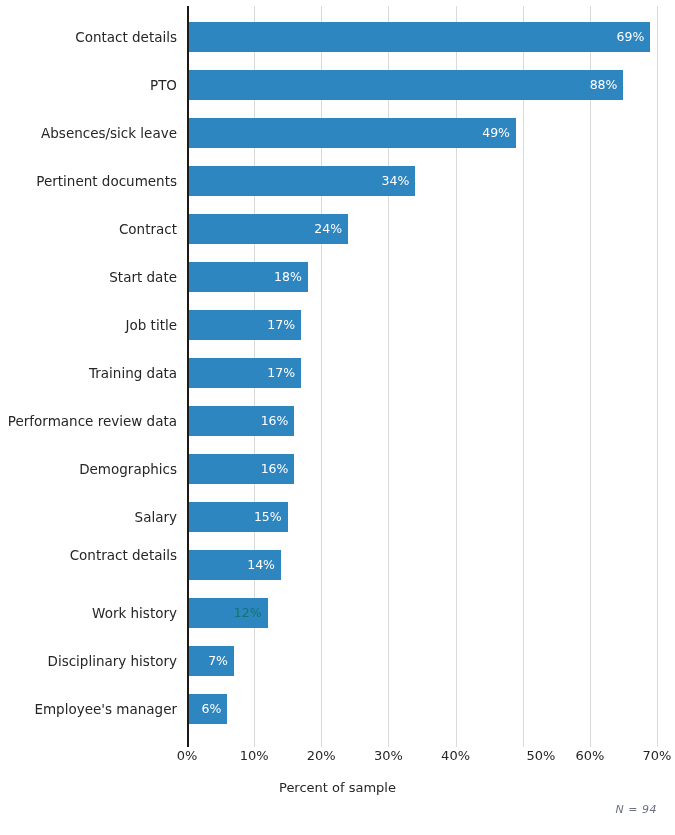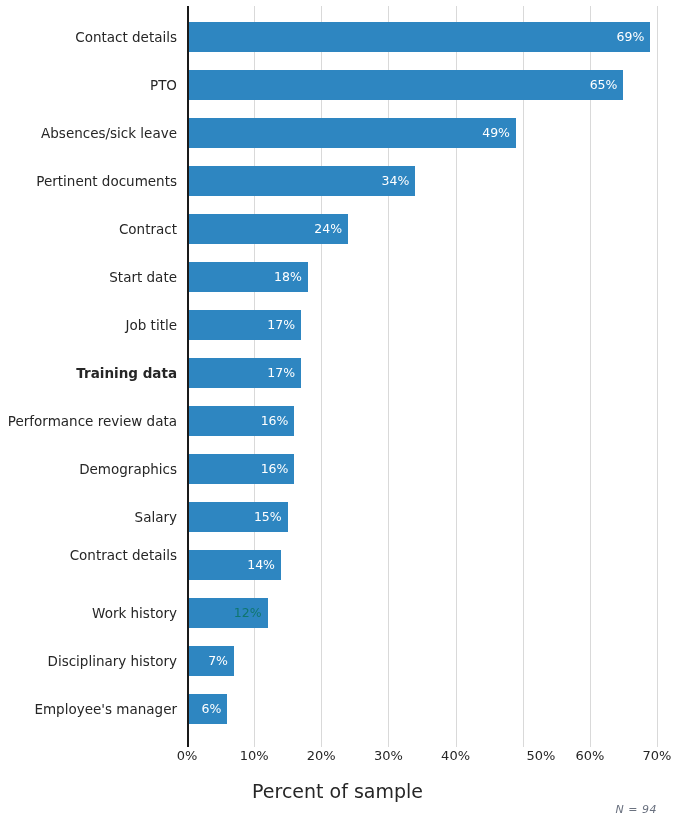--- a/index.html
+++ b/index.html
@@ -99,21 +99,21 @@
     background: #d9d9d9;
   }
   .xtick-mark.zero { background: #1a1a1a; }
 
   #x-axis-title {
     position: absolute;
     top: 780px;
     left: 0;
     width: 675px;
     text-align: center;
-    font-size: 19px;
+    font-size: 13px;
     color: #262626;
   }
   #sample-note {
     position: absolute;
     top: 803px;
     right: 18px;
     font-size: 11px;
     font-style: italic;
     color: #6b7280;
     letter-spacing: 0.5px;
@@ -135,21 +135,21 @@
         <div class="gridline" style="left: 402.857px;"></div>
         <div class="gridline" style="left: 470px;"></div>
       </div>
     <div id="bars">
         <div class="bar-row" style="top: 16px;">
           <div class="bar" style="width: 463.286px; background: rgb(46, 134, 193);"></div>
           <div class="bar-value" style="left: 423.286px; width: 34px; text-align: right; color: rgb(255, 255, 255);">69%</div>
         </div>
         <div class="bar-row" style="top: 64px;">
           <div class="bar" style="width: 436.429px; background: rgb(46, 134, 193);"></div>
-          <div class="bar-value" style="left: 396.429px; width: 34px; text-align: right; color: rgb(255, 255, 255);">65%</div>
+          <div class="bar-value" style="left: 396.429px; width: 34px; text-align: right; color: rgb(255, 255, 255);">88%</div>
         </div>
         <div class="bar-row" style="top: 112px;">
           <div class="bar" style="width: 329px; background: rgb(46, 134, 193);"></div>
           <div class="bar-value" style="left: 289px; width: 34px; text-align: right; color: rgb(255, 255, 255);">49%</div>
         </div>
         <div class="bar-row" style="top: 160px;">
           <div class="bar" style="width: 228.286px; background: rgb(46, 134, 193);"></div>
           <div class="bar-value" style="left: 188.286px; width: 34px; text-align: right; color: rgb(255, 255, 255);">34%</div>
         </div>
         <div class="bar-row" style="top: 208px;">
@@ -200,21 +200,21 @@
   </div>
 
   <div id="cat-labels">
       <div class="cat-label" style="top: 22px;">Contact details</div>
       <div class="cat-label" style="top: 70px;">PTO</div>
       <div class="cat-label" style="top: 118px;">Absences/sick leave</div>
       <div class="cat-label" style="top: 166px;">Pertinent documents</div>
       <div class="cat-label" style="top: 214px;">Contract</div>
       <div class="cat-label" style="top: 262px;">Start date</div>
       <div class="cat-label" style="top: 310px;">Job title</div>
-      <div class="cat-label" style="top: 358px; font-weight: bold;">Training data</div>
+      <div class="cat-label" style="top: 358px;">Training data</div>
       <div class="cat-label" style="top: 406px;">Performance review data</div>
       <div class="cat-label" style="top: 454px;">Demographics</div>
       <div class="cat-label" style="top: 502px;">Salary</div>
       <div class="cat-label" style="top: 540px;">Contract details</div>
       <div class="cat-label" style="top: 598px;">Work history</div>
       <div class="cat-label" style="top: 646px;">Disciplinary history</div>
       <div class="cat-label" style="top: 694px;">Employee's manager</div>
     </div>
   <div id="xticks">
       <div class="xtick-mark zero" style="left: 187px;"></div>

